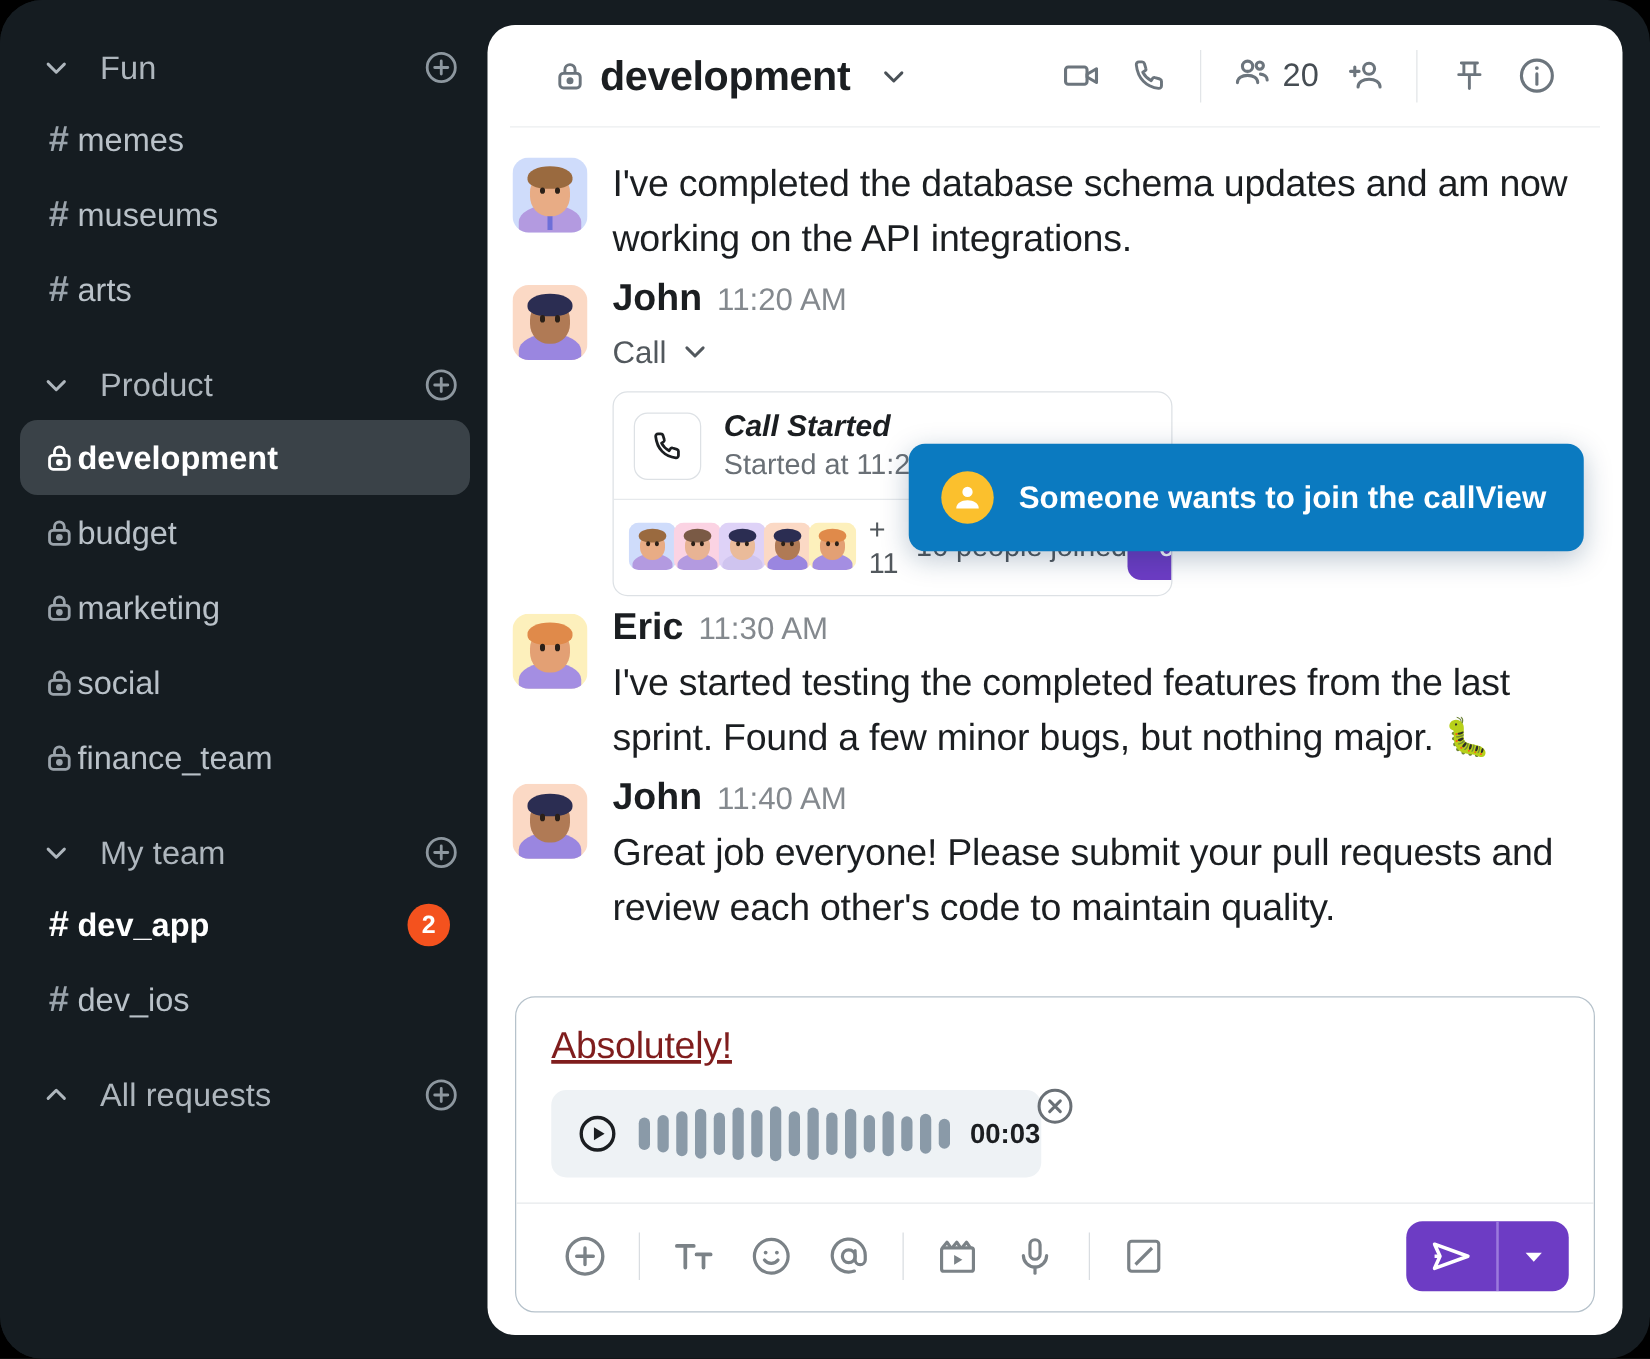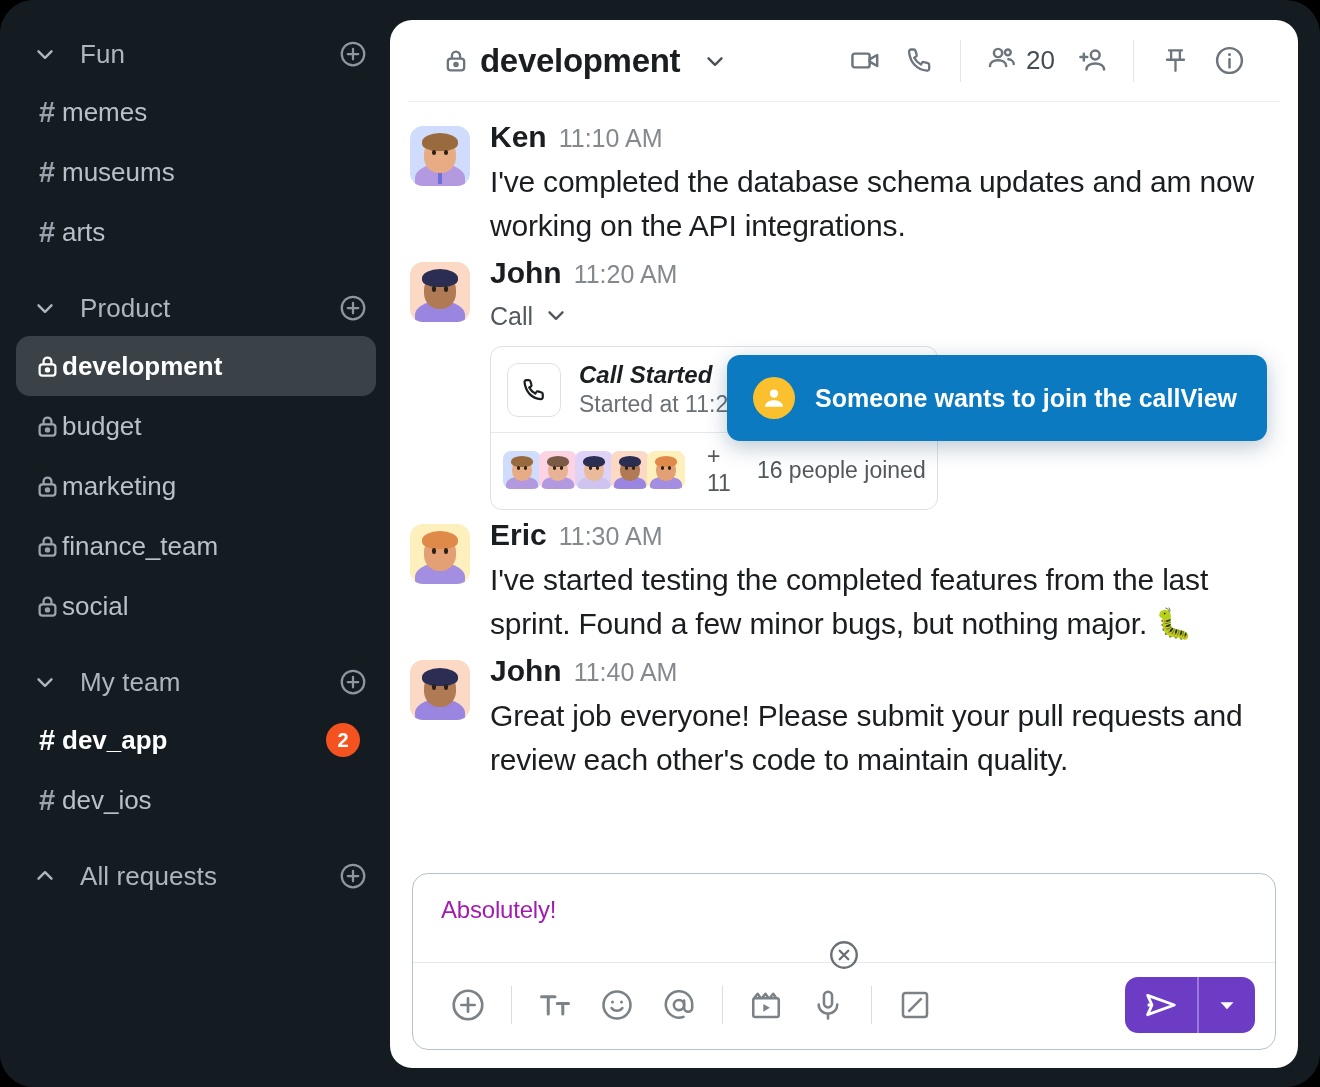--- a/index.html
+++ b/index.html
@@ -176,21 +176,21 @@
     border-radius: 11px;
     display: flex; align-items: center; justify-content: center;
     color: #1b1e21;
   }
   .call-title { font-size: 24px; font-weight: 700; color: #1b1e21; font-style: italic; }
   .call-sub { font-size: 23px; color: #6a7076; margin-top: 2px; }
   .call-bottom {
     display: flex; align-items: center;
     border-top: 1px solid #e6e9ec;
     padding: 10px 12px 12px 12px;
-    gap: 12px;
+    gap: 0;
   }
   .stack { display: flex; }
   .stack .sa {
     width: 38px; height: 38px;
     border-radius: 8px;
     overflow: hidden;
     position: relative;
     margin-right: -2px;
   }
   .plus-n { font-size: 23px; color: #52585d; margin-left: 12px; }
@@ -236,23 +236,24 @@
   
   .composer {
     position: absolute;
     left: 22px; bottom: 18px;
     width: 864px;
     border: 1px solid #b6c2cb;
     border-radius: 16px;
     background: #fff;
   }
   .comp-text {
-    font-size: 24px; color: #a21caf;
+    font-size: 30px; color: #7f1d1d;
     padding: 22px 28px 0 28px;
     letter-spacing: -.2px;
+    text-decoration: underline;
   }
   .voice-wrap { position: relative; padding: 18px 28px 20px 28px; }
   .voice {
     width: 392px; height: 70px;
     background: #eef2f5;
     border-radius: 12px;
     display: flex; align-items: center;
     padding: 0 20px;
     gap: 16px;
   }
@@ -383,31 +384,31 @@
         <span class="sb-label">marketing</span>
       </div>
       <div class="sb-item">
         <span class="sb-ico">
           <svg width="27" height="27" viewBox="0 0 24 24" fill="none" stroke="#9aa3ab" stroke-width="2">
             <rect x="5" y="10" width="14" height="10" rx="2.5"></rect>
             <path d="M8.5 10V7.5a3.5 3.5 0 0 1 7 0V10"></path>
             <circle cx="12" cy="15" r="1.4" fill="#9aa3ab"></circle>
           </svg>
         </span>
-        <span class="sb-label">finance_team</span>
+        <span class="sb-label">social</span>
       </div>
       <div class="sb-item">
         <span class="sb-ico">
           <svg width="27" height="27" viewBox="0 0 24 24" fill="none" stroke="#9aa3ab" stroke-width="2">
             <rect x="5" y="10" width="14" height="10" rx="2.5"></rect>
             <path d="M8.5 10V7.5a3.5 3.5 0 0 1 7 0V10"></path>
             <circle cx="12" cy="15" r="1.4" fill="#9aa3ab"></circle>
           </svg>
         </span>
-        <span class="sb-label">social</span>
+        <span class="sb-label">finance_team</span>
       </div>
       <div class="sb-gap"></div>
       <div class="sb-group">
         <span class="sb-chev">
           <svg width="26" height="26" viewBox="0 0 24 24" fill="none" stroke="#aeb6bd" stroke-width="2.2" stroke-linecap="round" stroke-linejoin="round">
             <polyline points="6 9.5 12 15.5 18 9.5"></polyline>
           </svg>
         </span>
         <span class="sb-group-label">My team</span>
         <span class="sb-plus"><svg width="30" height="30" viewBox="0 0 24 24" fill="none" stroke="#8d979f" stroke-width="1.8" stroke-linecap="round">
@@ -510,24 +511,20 @@
           <div class="avatar">
             <span class="av-bg" style="background:#cfdcfb"></span>
             <span class="av-body" style="left:8%;top:64%;width:84%;height:46%;background:#b39ae0"></span>
             <span style="position:absolute;left:46%;top:66%;width:8%;height:30%;background:#6d6fd8"></span>
             <span class="av-face" style="left:23%;top:20%;width:54%;height:58%;background:#e8ac85"></span>
             <span class="av-hair" style="left:20%;top:12%;width:60%;height:30%;background:#9a6a3f"></span>
             <span class="av-eye" style="left:36%;top:40%"></span>
             <span class="av-eye" style="left:56%;top:40%"></span>
           </div>
           <div class="msg-body">
-            <div class="msg-meta">
-              <span class="msg-author">Ken</span>
-              <span class="msg-time">11:10 AM</span>
-            </div>
             <div class="msg-text">I've completed the database schema updates and am now working on the API integrations.</div>
           </div>
         </div>
         <div class="msg">
           <div class="avatar">
             <span class="av-bg" style="background:#fbd9c5"></span>
             <span class="av-body" style="left:8%;top:64%;width:84%;height:46%;background:#9a86e0"></span>
             <span class="av-face" style="left:23%;top:20%;width:54%;height:58%;background:#b07a55"></span>
             <span class="av-hair" style="left:20%;top:12%;width:60%;height:30%;background:#2b2d52"></span>
             <span class="av-eye" style="left:36%;top:40%"></span>
@@ -650,20 +647,48 @@
           </svg>
       </div>
       <div class="toast-text">Someone wants to join the call</div>
       <div class="toast-view">View</div>
     </div>
 
     <div class="composer">
       <div class="comp-text" placeholder="Type a message">Absolutely!</div>
 
       <div class="voice-wrap">
+        <div class="voice">
+          <span class="play-btn">
+            <svg width="34" height="34" viewBox="0 0 24 24" fill="none" stroke="currentColor" stroke-width="1.9">
+                <circle cx="12" cy="12" r="9.2"></circle>
+                <path d="M10 8.3l6 3.7-6 3.7z" fill="currentColor" stroke="none"></path>
+              </svg>
+          </span>
+          <span class="wave" id="wave">
+              <i style="height:26px"></i>
+              <i style="height:30px"></i>
+              <i style="height:36px"></i>
+              <i style="height:40px"></i>
+              <i style="height:34px"></i>
+              <i style="height:42px"></i>
+              <i style="height:38px"></i>
+              <i style="height:44px"></i>
+              <i style="height:36px"></i>
+              <i style="height:42px"></i>
+              <i style="height:34px"></i>
+              <i style="height:40px"></i>
+              <i style="height:30px"></i>
+              <i style="height:36px"></i>
+              <i style="height:28px"></i>
+              <i style="height:32px"></i>
+              <i style="height:24px"></i>
+            </span>
+          <span class="voice-time">00:03</span>
+        </div>
         <span class="voice-close">
           <svg width="34" height="34" viewBox="0 0 24 24" fill="none" stroke="currentColor" stroke-width="1.7" stroke-linecap="round">
               <circle cx="12" cy="12" r="9"></circle>
               <path d="M9 9l6 6M15 9l-6 6"></path>
             </svg>
         </span>
       </div>
 
       <div class="comp-bar">
         <div class="cb-btn">

